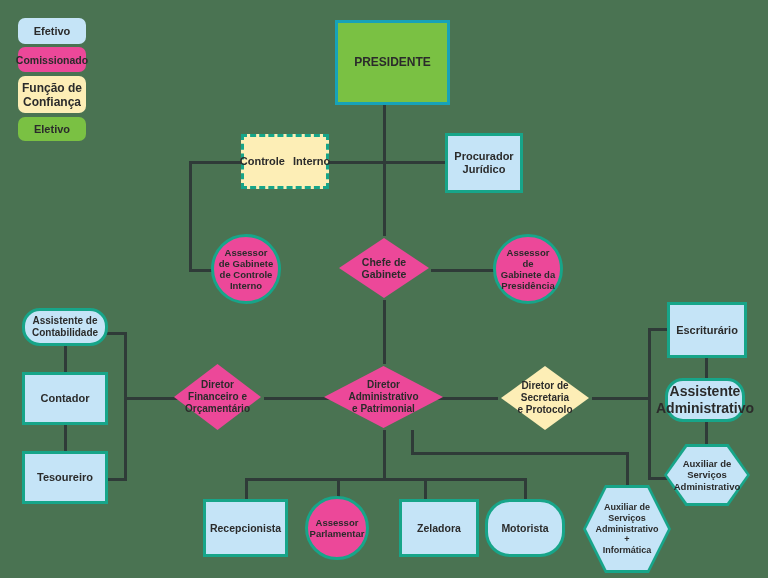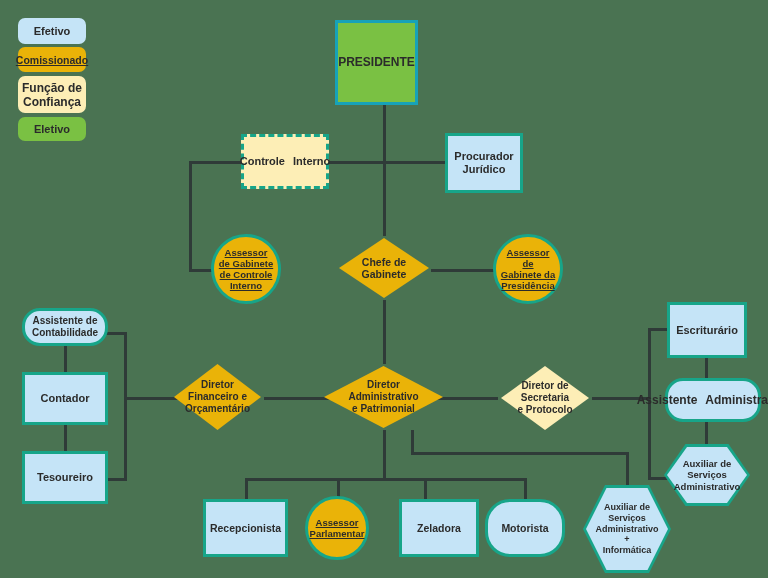--- a/index.html
+++ b/index.html
@@ -24,21 +24,21 @@
     color:#2b2b2b;
     font-weight:bold;
     line-height:1.18;
     z-index:3;
     box-sizing:border-box;
   }
   .node span{display:block;padding:0 4px;}
 
   
   .fill-blue   {background:#c5e4f7;}
-  .fill-teal   {background:#eab308;text-decoration:underline;}
+  .fill-teal   {background:#ec4899;}
   .fill-yellow {background:#fdeeb6;}
   .fill-green  {background:#7ac143;}
 
   
   .rect{border:3px solid #17a589;}
   .rect.green-node{border-color:#17a2b8;}
   .rect.dashed{border:3px dashed #17a589;}
 
   
   .roundrect{border:3px solid #17a589;border-radius:18px;}
@@ -137,21 +137,21 @@
     <span>Comissionado</span>
   </div>
   <div class="legend-item legend-chip fill-yellow" style="left:18px;top:76px;width:68px;height:37px;font-size:12px;flex-direction:column;">
     <span>Função de</span>
     <span>Confiança</span>
   </div>
   <div class="legend-item legend-chip fill-green" style="left:18px;top:117px;width:68px;height:24px;font-size:11px;">
     <span>Eletivo</span>
   </div>
 
-  <div class="node rect green-node fill-green" style="left:335px;top:20px;width:83px;height:85px;font-size:12px;">
+  <div class="node rect green-node fill-green" style="left:335px;top:20px;width:115px;height:85px;font-size:12px;">
     <span>PRESIDENTE</span>
   </div>
 
   <div class="node rect dashed fill-yellow" style="left:241px;top:134px;width:88px;height:55px;font-size:11px;flex-direction:row;">
     <span>Controle</span>
     <span>Interno</span>
   </div>
 
   <div class="node rect fill-blue" style="left:445px;top:133px;width:78px;height:60px;font-size:11px;flex-direction:column;">
     <span>Procurador</span>
@@ -212,21 +212,21 @@
     <div class="dinner fill-yellow"></div>
     <span>Diretor de</span>
     <span>Secretaria</span>
     <span>e Protocolo</span>
   </div>
 
   <div class="node rect fill-blue" style="left:667px;top:302px;width:80px;height:56px;font-size:11px;">
     <span>Escriturário</span>
   </div>
 
-  <div class="node roundrect fill-blue" style="left:665px;top:378px;width:96px;height:44px;font-size:12px;flex-direction:row;">
+  <div class="node roundrect fill-blue" style="left:665px;top:378px;width:80px;height:44px;font-size:14px;flex-direction:column;">
     <span>Assistente</span>
     <span>Administrativo</span>
   </div>
 
   <div class="node hex" style="left:664px;top:444px;width:86px;height:62px;font-size:9.5px;flex-direction:column;">
     <div class="hborder"></div>
     <div class="hinner fill-blue"></div>
     <span>Auxiliar de</span>
     <span>Serviços</span>
     <span>Administrativo</span>

